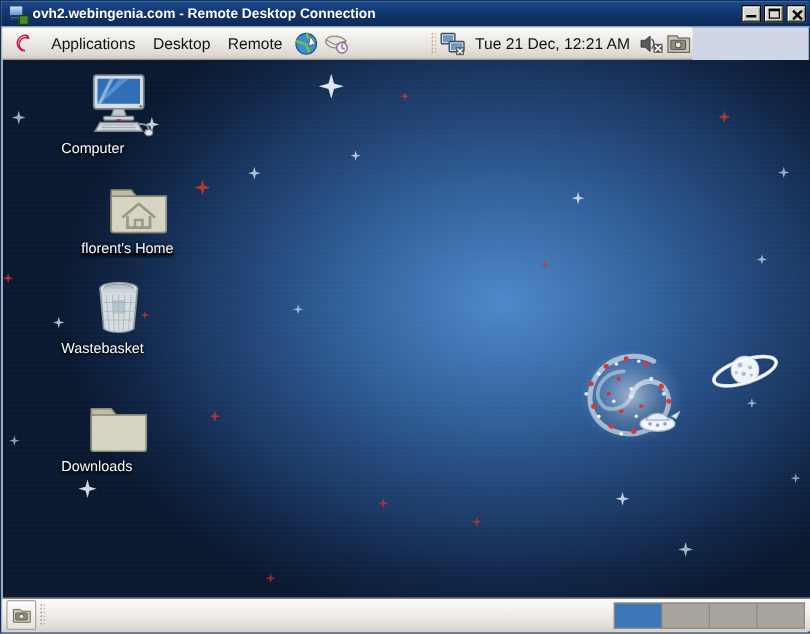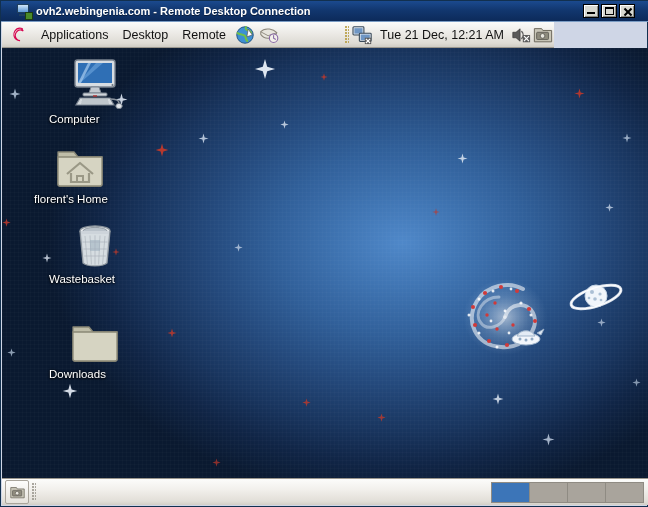--- a/index.html
+++ b/index.html
@@ -18,21 +18,21 @@
     border: 1px solid #12304f;
   }
 
   
   .titlebar {
     position: absolute; left: 0; top: 0;
     width: 648px; height: 21px;
     box-sizing: border-box;
     background: linear-gradient(180deg,#1b4a8f 0%, #12376f 45%, #0c2a5a 100%);
     display: flex; align-items: center;
-    padding: 0 12px;
+    padding: 0 2px;
     border-bottom: 1px solid #7a9cc4;
   }
   .tb-icon {
     width: 16px; height: 16px;
     margin: 0 4px 0 3px;
     position: relative; flex: none;
   }
   .tb-icon .mon {
     position: absolute; left: 1px; top: 1px;
     width: 12px; height: 9px;
@@ -454,21 +454,21 @@
             <path d="M16 42h26M15.4 44h27.2M15 46h28"></path>
           </g>
           <path d="M44 41 q9 0 9 4 l0 3" fill="none" stroke="#8a929b" stroke-width="1.6"></path>
           <ellipse cx="53" cy="48" rx="3.2" ry="2.6" fill="#e2e6ea" stroke="#7b8490" stroke-width="1"></ellipse>
           <path d="M27 38 h4" stroke="#b03030" stroke-width="1.4"></path>
         </svg>
       </div>
       <div class="lbl">Computer</div>
     </div>
 
-    <div class="dicon" style="left:32px;top:90px;">
+    <div class="dicon" style="left:63px;top:90px;text-decoration:underline;">
       <div class="glyph">
         <svg width="50" height="46" viewBox="0 0 50 46">
           <path d="M3 8 h16 l4 5 h24 v27 a2 2 0 0 1 -2 2 H5 a2 2 0 0 1 -2 -2 Z" fill="#bfbda8" stroke="#8a8876" stroke-width="1.3" stroke-linejoin="round"></path>
           <path d="M3 13 h44 v27 a2 2 0 0 1 -2 2 H5 a2 2 0 0 1 -2 -2 Z" fill="#d6d4c2" stroke="#8a8876" stroke-width="1.3"></path>
           <path d="M12 30 L25 19 L38 30" fill="none" stroke="#9a9886" stroke-width="2.2" stroke-linejoin="round"></path>
           <path d="M16 29 v9 h18 v-9" fill="none" stroke="#9a9886" stroke-width="2.2"></path>
           <path d="M22 38 v-6 h6 v6" fill="none" stroke="#9a9886" stroke-width="2"></path>
         </svg>
       </div>
       <div class="lbl">florent's Home</div>

